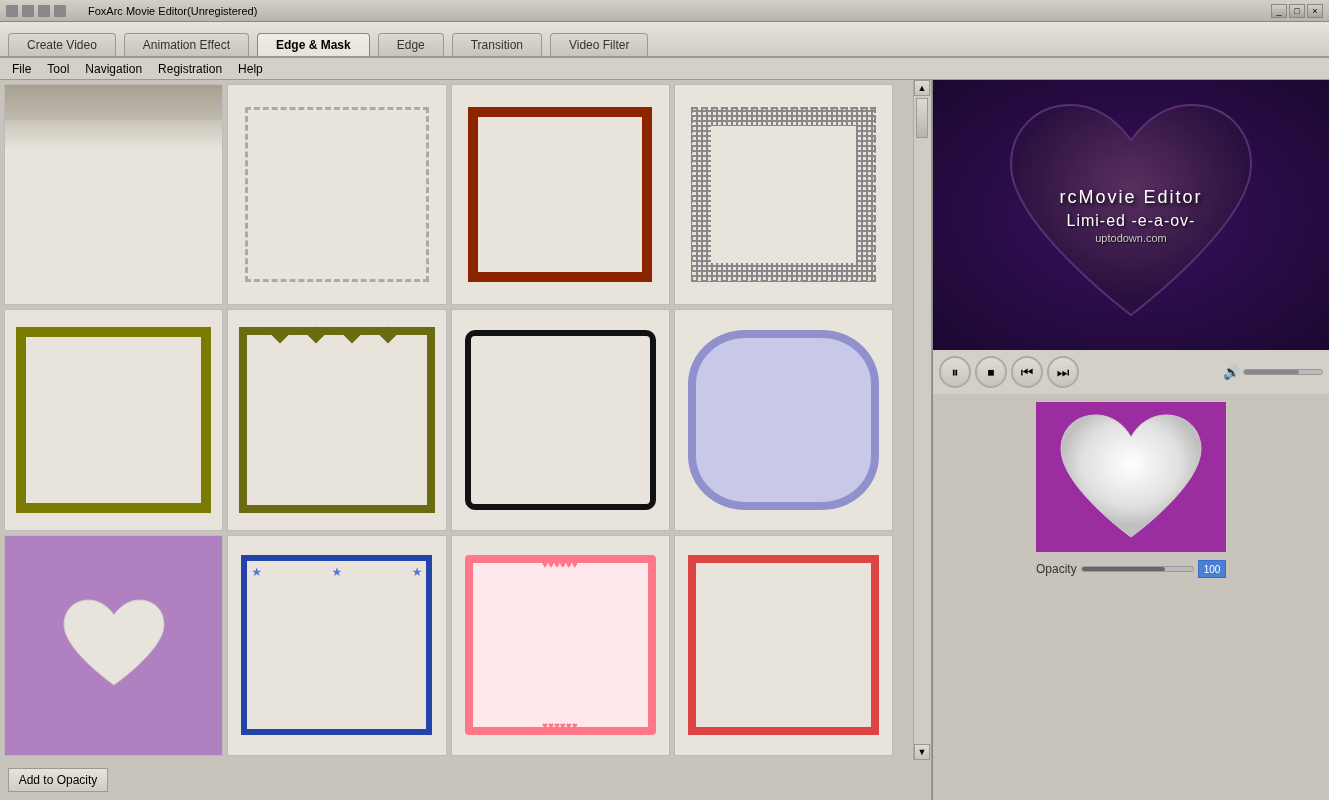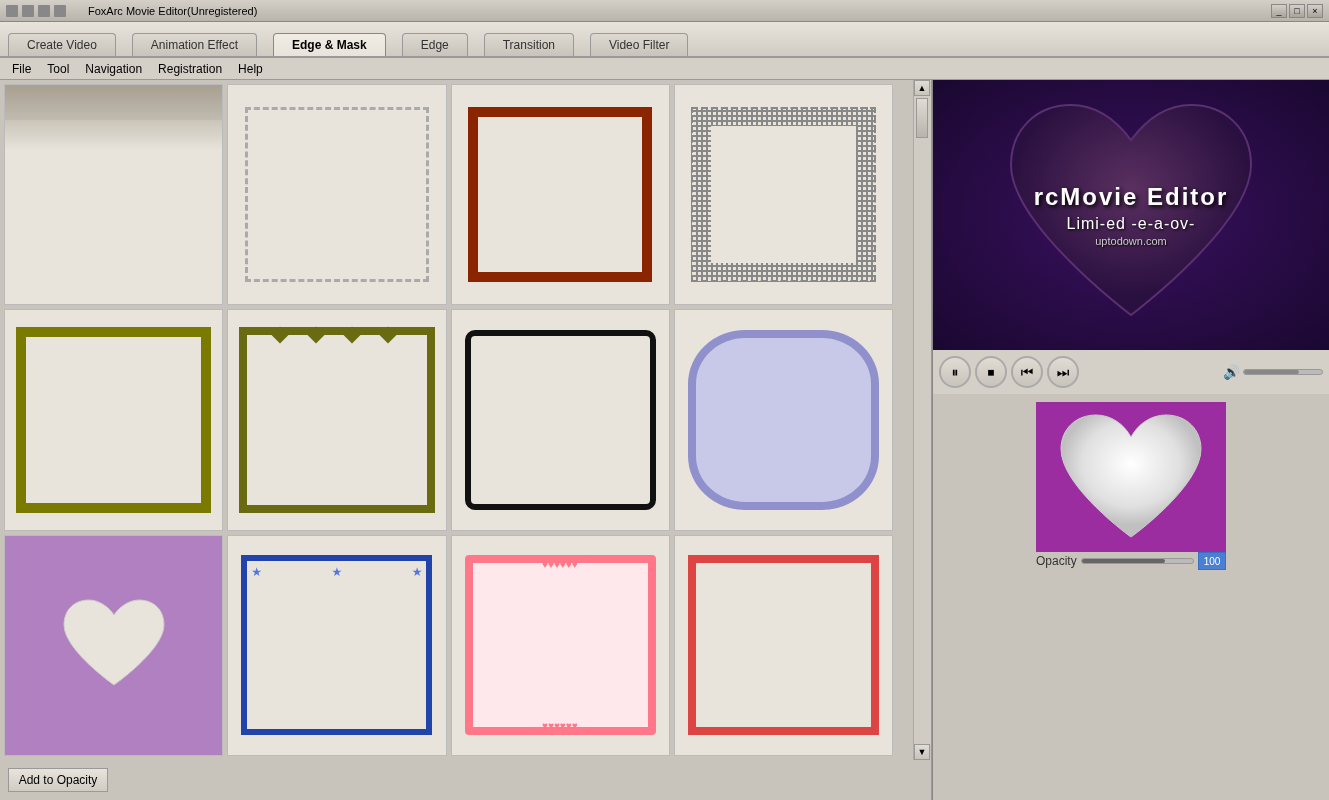--- a/index.html
+++ b/index.html
@@ -5,21 +5,21 @@
     * { margin: 0; padding: 0; box-sizing: border-box; }
     body { width: 1329px; height: 800px; background: #c0c0c0; font-family: 'Segoe UI', Tahoma, sans-serif; font-size: 12px; overflow: hidden; user-select: none; }
 
     
     #title-bar { height: 22px; background: linear-gradient(to bottom, #d4d0c8, #b8b4ac); display: flex; align-items: center; padding: 0 6px; border-bottom: 1px solid #888; }
     #title-text { font-size: 11px; color: #000; flex: 1; margin-left: 14px; }
     #title-controls { display: flex; gap: 2px; }
     .title-btn { width: 16px; height: 14px; background: linear-gradient(to bottom, #d4d0c8, #a8a49c); border: 1px solid #888; font-size: 9px; display: flex; align-items: center; justify-content: center; cursor: pointer; }
 
     
-    #tab-bar { height: 36px; background: linear-gradient(to bottom, #e8e4dc, #d0ccc4); display: flex; align-items: flex-end; padding: 0 8px; border-bottom: 2px solid #999; gap: 16px; }
+    #tab-bar { height: 36px; background: linear-gradient(to bottom, #e8e4dc, #d0ccc4); display: flex; align-items: flex-end; padding: 0 8px; border-bottom: 2px solid #999; gap: 8px; }
     .tab { padding: 4px 18px; background: linear-gradient(to bottom, #ddd8d0, #c8c4bc); border: 1px solid #999; border-bottom: none; border-radius: 4px 4px 0 0; font-size: 12px; cursor: pointer; color: #333; }
     .tab.active { background: linear-gradient(to bottom, #f0ece4, #e8e4dc); font-weight: bold; color: #000; border-color: #888; }
 
     
     #menu-bar { height: 22px; background: #d4d0c8; display: flex; align-items: center; padding: 0 4px; border-bottom: 1px solid #999; }
     .menu-item { padding: 2px 8px; font-size: 12px; cursor: pointer; color: #000; }
 
     
     #main-content { display: flex; height: calc(800px - 22px - 36px - 22px); }
 
@@ -43,21 +43,21 @@
     .ctrl-btn { width: 32px; height: 32px; background: linear-gradient(to bottom, #e0dcd4, #c8c4bc); border: 2px solid #aaa; border-radius: 50%; display: flex; align-items: center; justify-content: center; font-size: 14px; cursor: pointer; }
     .volume-area { display: flex; align-items: center; margin-left: auto; gap: 2px; }
     .volume-icon { font-size: 14px; }
     .volume-slider { width: 80px; height: 6px; background: #bbb; border: 1px solid #999; border-radius: 3px; position: relative; }
     .volume-fill { height: 100%; background: #888; border-radius: 3px; width: 70%; }
 
     
     #edge-preview { flex: 1; background: #c8c4bc; display: flex; flex-direction: column; align-items: center; padding: 8px; }
     #edge-preview-box { width: 190px; height: 150px; background: #9b2da0; display: flex; align-items: center; justify-content: center; position: relative; overflow: hidden; }
 
-    #opacity-row { display: flex; align-items: center; gap: 4px; margin-top: 0; width: 190px; }
+    #opacity-row { display: flex; align-items: center; gap: 4px; margin-top: 8px; width: 190px; }
     #opacity-label { font-size: 12px; color: #333; }
     #opacity-slider { flex: 1; height: 6px; background: #bbb; border: 1px solid #999; border-radius: 3px; }
     #opacity-value { width: 28px; height: 18px; background: #4a7fd4; border: 1px solid #3a6fc4; display: flex; align-items: center; justify-content: center; color: white; font-size: 10px; }
 
     
     .gi1 { background: linear-gradient(to bottom, #e8e4dc, #e0dcd4); }
     .gi2 { background: #e8e4dc; }
     .gi3 { background: #e8e4dc; }
     .gi4 { background: #e8e4dc; }
     .gi5 { background: #e8e4dc; }
@@ -210,21 +210,21 @@
           <defs>
             <radialGradient id="heartGrad" cx="50%" cy="40%">
               <stop offset="0%" style="stop-color:#5a3060"></stop>
               <stop offset="100%" style="stop-color:#2a1040"></stop>
             </radialGradient>
           </defs>
           <path d="M140,220 C140,220 20,130 20,70 C20,35 45,10 80,10 C105,10 125,25 140,45 C155,25 175,10 200,10 C235,10 260,35 260,70 C260,130 140,220 140,220 Z" fill="url(#heartGrad)" stroke="#5a3070" stroke-width="2"></path>
         </svg>
 
         <div style="position:relative;z-index:5;text-align:center;">
-          <div style="color:#ffffff;font-size:24px;font-weight:bold;text-shadow:2px 2px 4px #000;letter-spacing:2px;font-family:Arial Black,sans-serif;">rcMovie Editor</div>
+          <div style="color:#ffffff;font-size:18px;font-weight:normal;text-shadow:2px 2px 4px #000;letter-spacing:2px;font-family:Arial Black,sans-serif;">rcMovie Editor</div>
           <div style="color:#ffffff;font-size:16px;text-shadow:1px 1px 3px #000;letter-spacing:1px;margin-top:4px;">Limi-ed -e-a-ov-</div>
           <div style="color:#cccccc;font-size:11px;text-shadow:1px 1px 2px #000;margin-top:2px;">uptodown.com</div>
         </div>
       </div>
     </div>
 
     <div id="video-controls">
       <div class="ctrl-btn">⏸</div>
       <div class="ctrl-btn">⏹</div>
       <div class="ctrl-btn">⏮</div>

